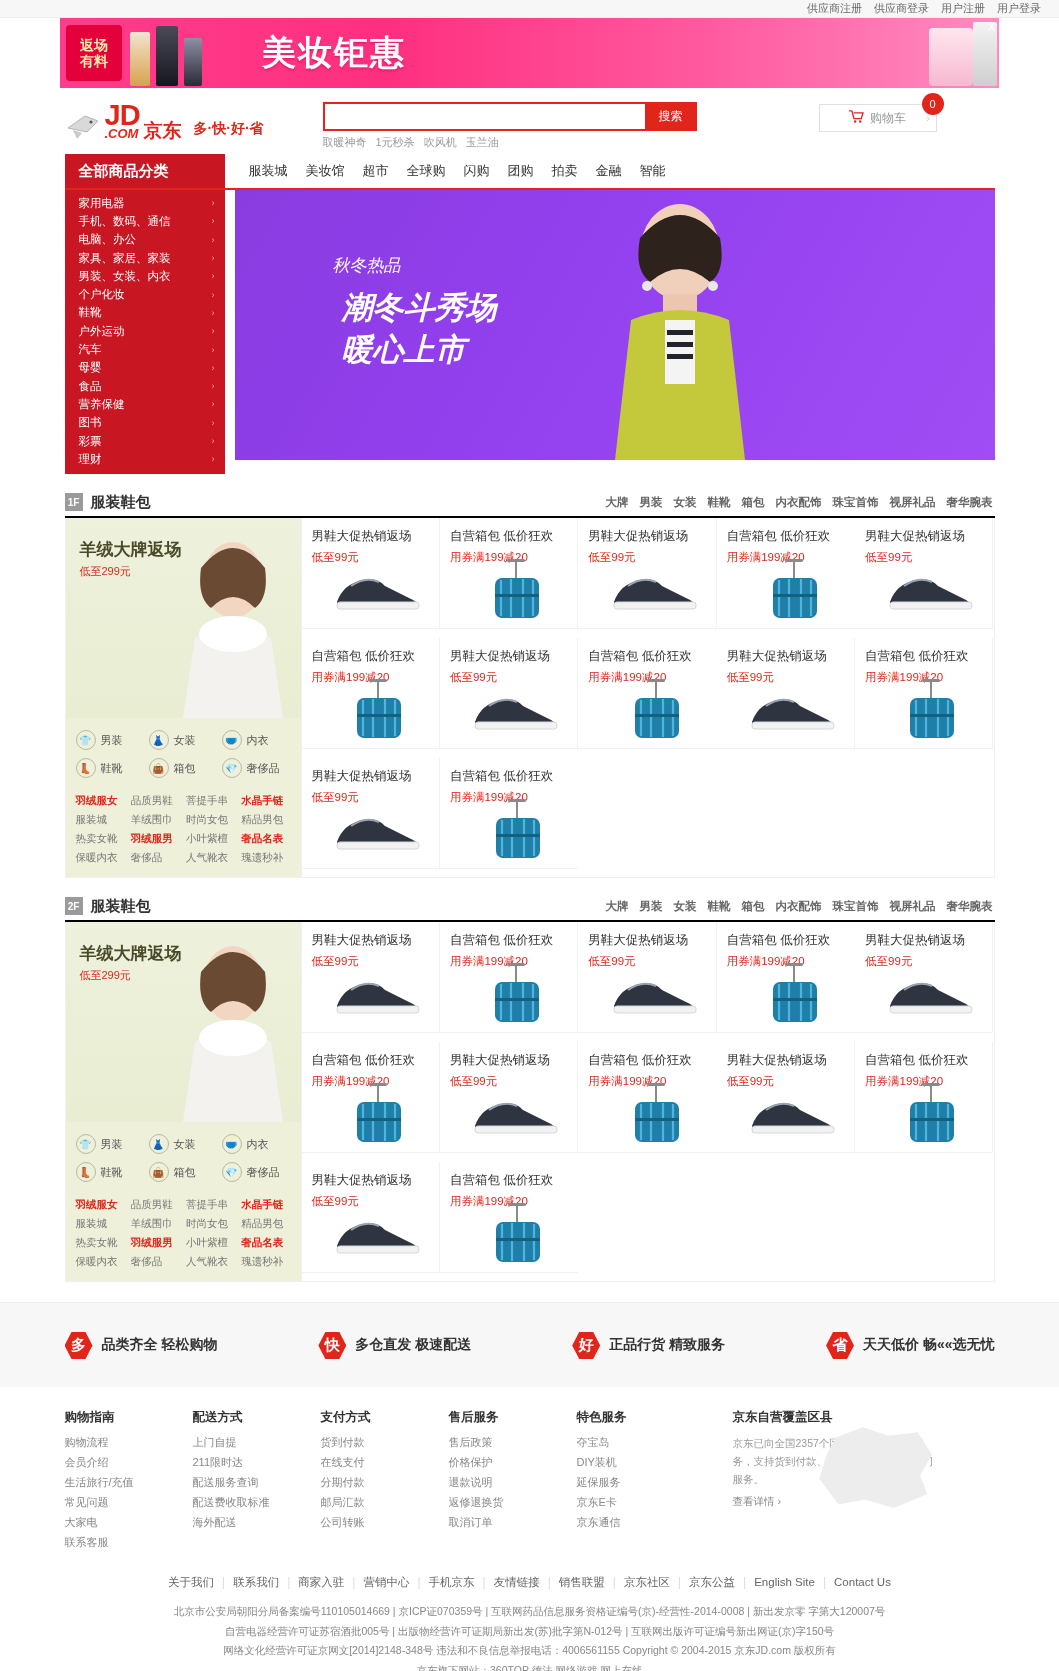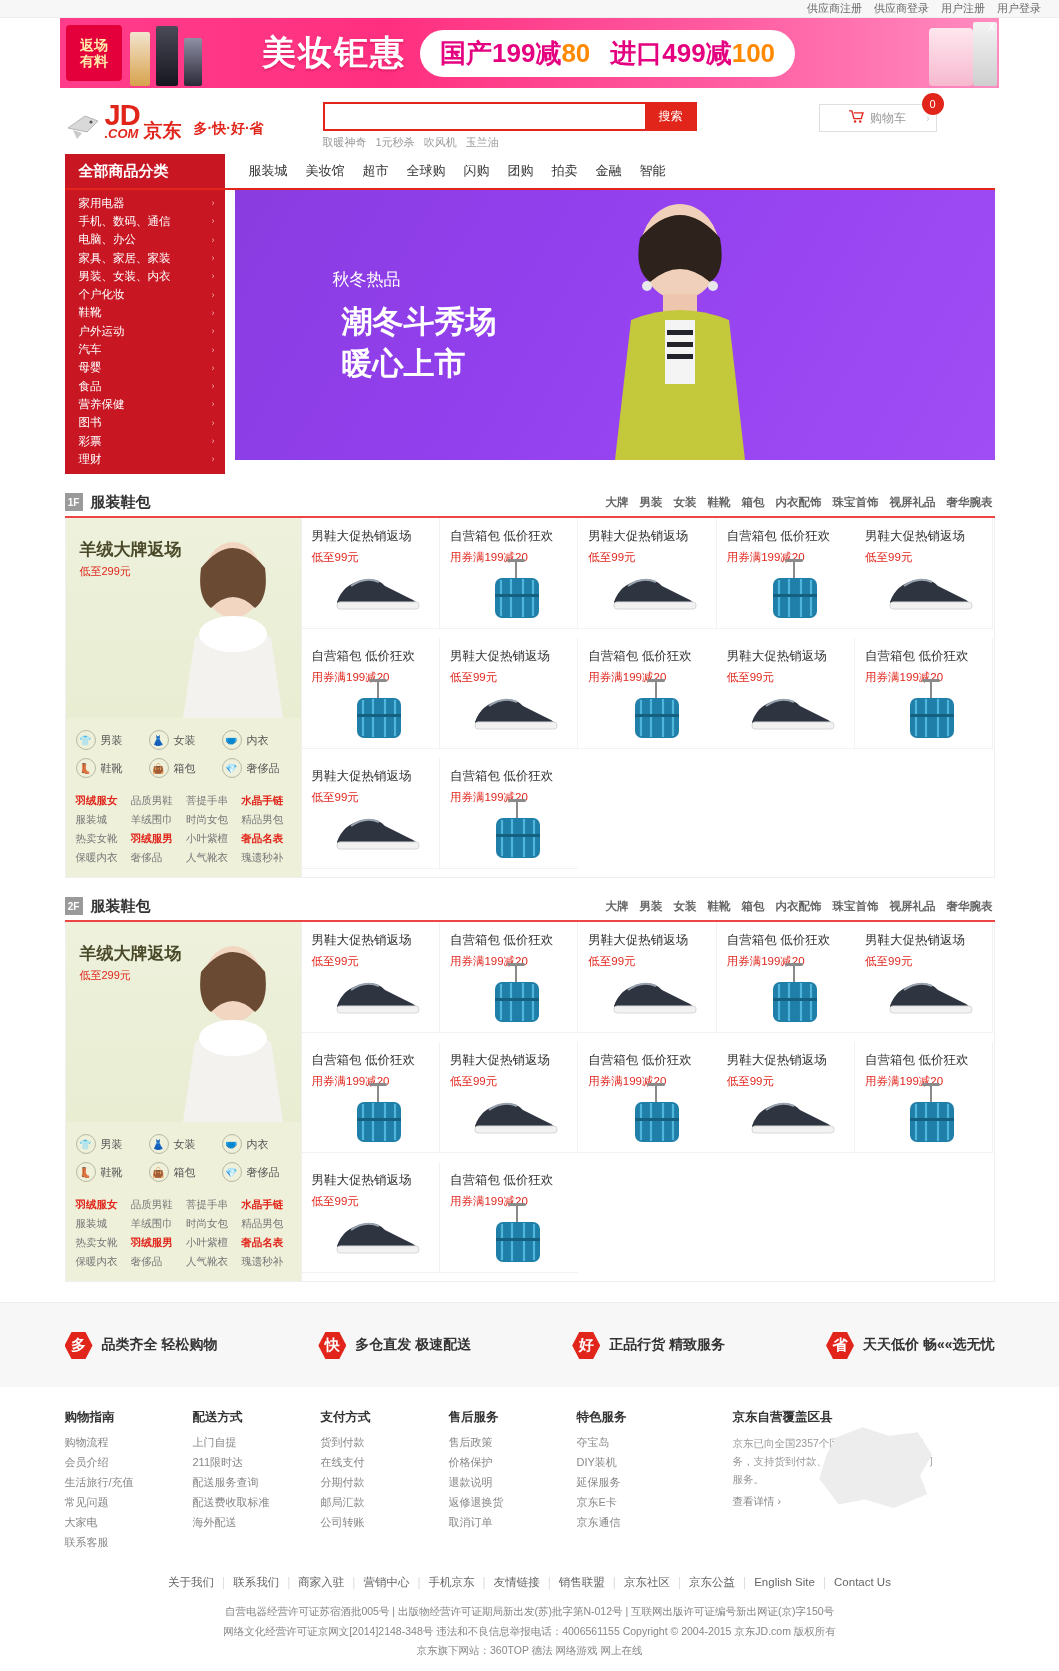--- a/index.html
+++ b/index.html
@@ -69,29 +69,29 @@
   .navlinks a { color:#333; font-size:13px; text-decoration:none; }
 
   
   .stage { display:flex; }
   .catlist { width:160px; background:#c81623; padding:4px 0 6px; }
   .cat { height:18.3px; display:flex; align-items:center; justify-content:space-between;
          padding:0 10px 0 14px; color:#fff; font-size:11.5px; cursor:pointer; }
   .cat .ar { color:#f3b0b0; font-size:9px; }
   .hero { flex:1; margin-left:10px; height:270px; position:relative; overflow:hidden;
           background:linear-gradient(120deg,#8a3ce0 0%,#9340ef 45%,#a14df5 100%); }
-  .hero-txt { position:absolute; left:98px; top:78px; color:#fff; }
+  .hero-txt { position:absolute; left:98px; top:64px; color:#fff;font-style:italic; }
   .hero-sub { font-size:17px; margin-bottom:10px; }
   .hero-h1 { font-size:31px; font-weight:bold; line-height:1.35;margin-left:9px; }
   .hero-girl { position:absolute; right:170px; top:0; bottom:0; width:290px; }
 
   
   .floor { margin-top:14px; }
   .floor-head { height:30px; display:flex; align-items:center; justify-content:space-between;
-                border-bottom:2px solid #ef4444; }
+                border-bottom:2px solid #000000; }
   .floor-left { display:flex; align-items:center; gap:8px; }
   .floor-badge { width:18px; height:18px; background:#9a9a9a; color:#fff; font-size:10px;
                  display:flex; align-items:center; justify-content:center; font-weight:bold; }
   .floor-title { font-size:15px; font-weight:bold; color:#333; }
   .floor-tabs { display:flex; gap:11px; padding-right:2px;font-weight:bold; }
   .floor-tabs a { font-size:11.5px; color:#666; text-decoration:none; }
 
   .floor-body { display:flex; border:1px solid #f0f0f0; border-top:none; }
   .promo-card { width:236px; background:#eef0da; position:relative; flex:none;
                 border-right:1px solid #f0f0f0; }
@@ -165,24 +165,20 @@
     <div class="promo-badge">
       <span>返场</span>
       <span>有料</span>
     </div>
     <div class="promo-prod">
       <div class="bt" style="left:8px;width:20px;height:54px;background:linear-gradient(180deg,#f2e4cf,#d8a24c);"></div>
       <div class="bt" style="left:34px;width:22px;height:60px;background:linear-gradient(180deg,#4a4a58,#16161f);"></div>
       <div class="bt" style="left:62px;width:18px;height:48px;background:linear-gradient(180deg,#8f8fa5,#2a2a38);"></div>
     </div>
     <div class="promo-title">美妆钜惠</div>
-    <div class="promo-pill">
-      <span><span>国产199减</span><b>80</b></span>
-      <span><span>进口499减</span><b>100</b></span>
-    </div>
     <div class="promo-right">
       <div class="bt" style="right:26px;width:44px;height:58px;background:linear-gradient(180deg,#ffe6ef,#f6b9cf);border-radius:4px;"></div>
       <div class="bt" style="right:2px;width:24px;height:64px;background:linear-gradient(180deg,#f3f3f3,#cfcfcf);"></div>
       <div class="promo-close">X</div>
     </div>
   </div>
 
   <div class="wrap">
     <div class="header">
       <div class="logo">
@@ -799,20 +795,21 @@
           <h4>京东自营覆盖区县</h4>
           <p>京东已向全国2357个区县提供自营配送服务，支持货到付款、POS机刷卡和配葛上门服务。</p>
           <a class="more">查看详情 ›</a>
           <div class="fmap-shape"></div>
         </div>
       </div>
 
       <div class="footlinks" id="footlinks"><a>关于我们</a><span class="sep">|</span><a>联系我们</a><span class="sep">|</span><a>商家入驻</a><span class="sep">|</span><a>营销中心</a><span class="sep">|</span><a>手机京东</a><span class="sep">|</span><a>友情链接</a><span class="sep">|</span><a>销售联盟</a><span class="sep">|</span><a>京东社区</a><span class="sep">|</span><a>京东公益</a><span class="sep">|</span><a>English Site</a><span class="sep">|</span><a>Contact Us</a></div>
 
       <div class="legal">
+        <p>北京市公安局朝阳分局备案编号110105014669 | 京ICP证070359号 | 互联网药品信息服务资格证编号(京)-经营性-2014-0008 | 新出发京零 字第大120007号</p>
         <p>自营电器经营许可证苏宿酒批005号 | 出版物经营许可证期局新出发(苏)批字第N-012号 | 互联网出版许可证编号新出网证(京)字150号</p>
         <p>网络文化经营许可证京网文[2014]2148-348号 违法和不良信息举报电话：4006561155  Copyright © 2004-2015  京东JD.com 版权所有</p>
         <p>京东旗下网站：360TOP  德法 网络游戏  网上在线</p>
       </div>
 
     </div>
   </div>
 
 </div>
 

